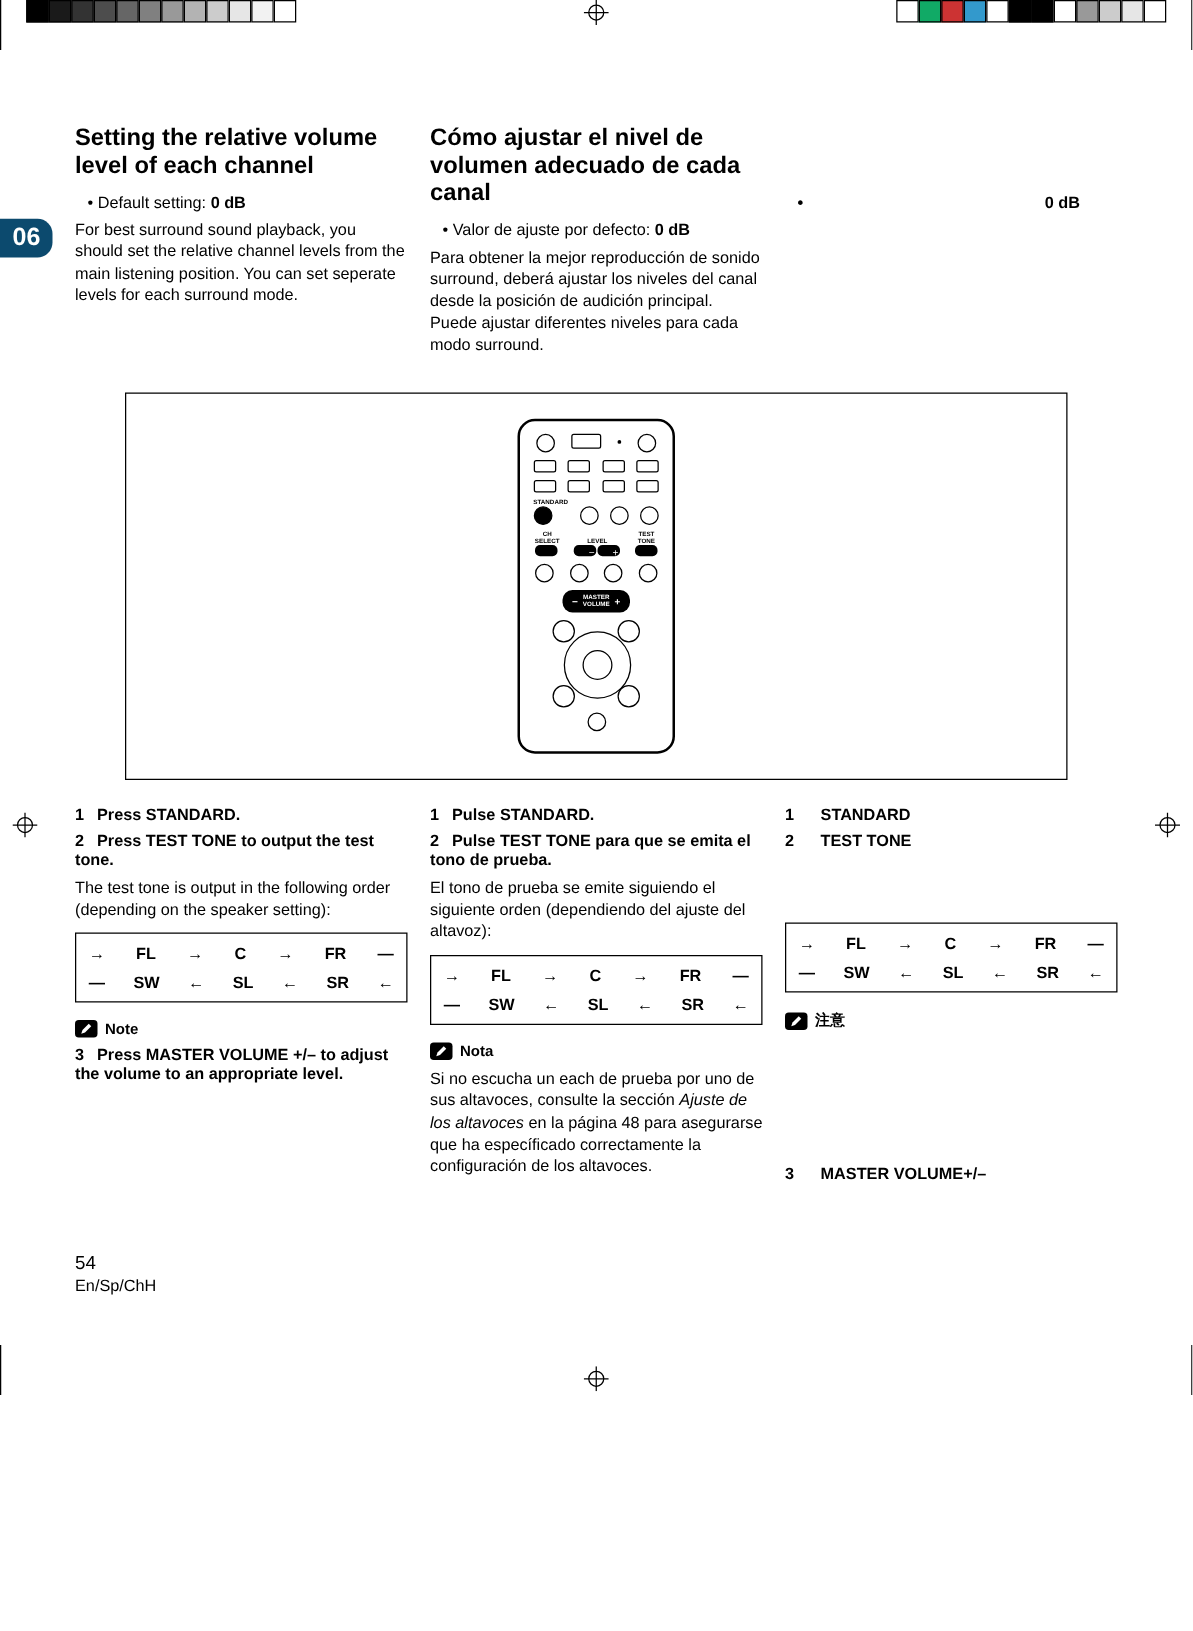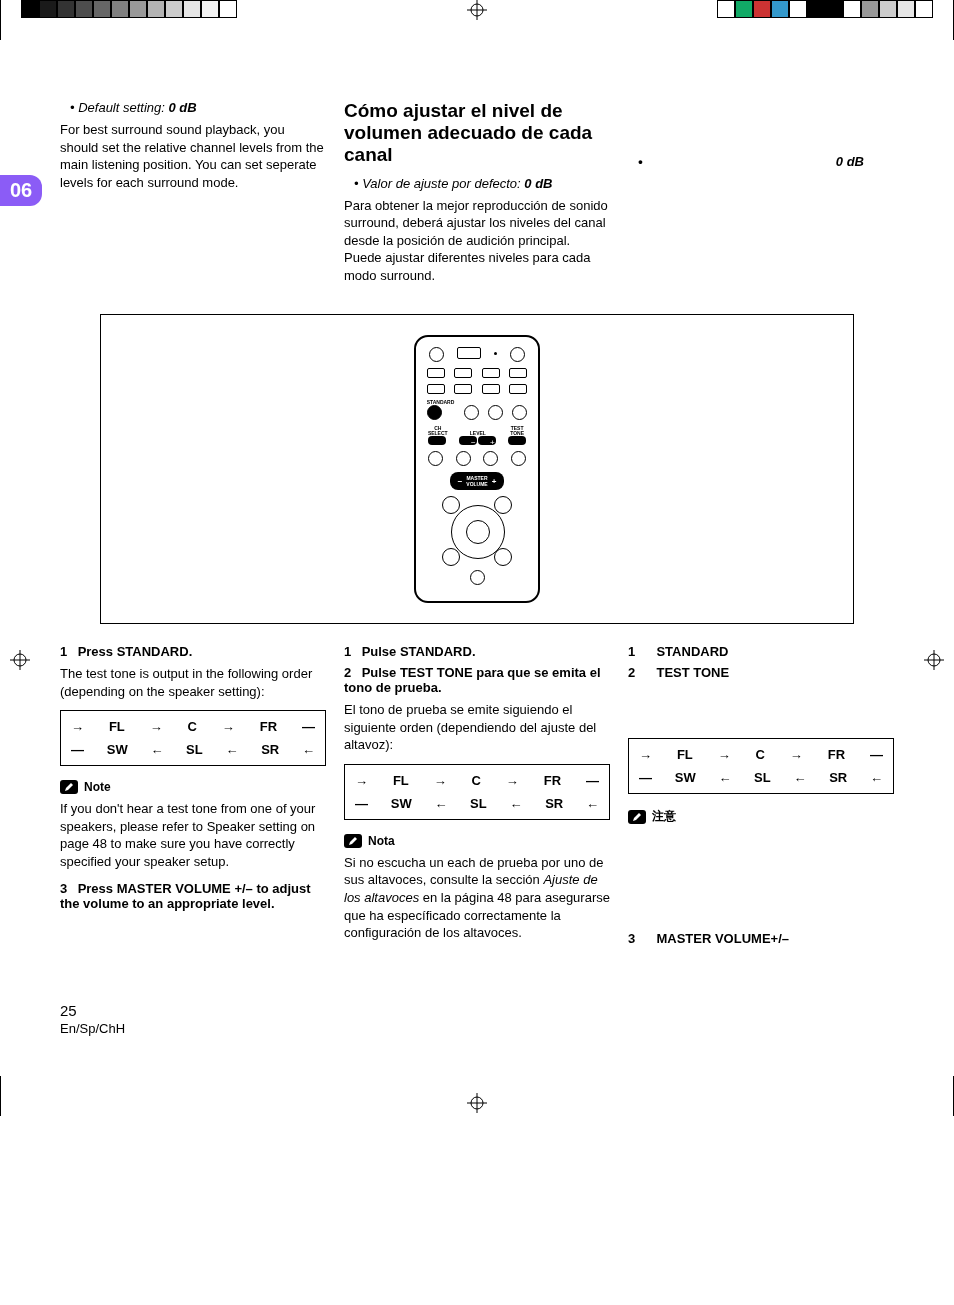--- a/index.html
+++ b/index.html
@@ -26,21 +26,21 @@
   }
   .crop-line { width:1px; height:40px; background:#000; margin-right:20px;}
   .crop-line2 { width:1px; height:40px; background:#000; margin-left:20px;}
   .color-squares { display:flex; height:18px; }
   .color-squares div { width:18px; height:18px; border:1px solid #000; box-sizing:border-box;}
   .reg-mark { text-align:center; font-size:14px; }
   .chapter-tab {
     position:absolute;
     left:0;
     top:75px;
-    background:#8b5cf6;
+    background:#0c4a6e;
     color:#fff;
     font-weight:bold;
     font-size:20px;
     padding:4px 10px;
     border-radius:0 12px 12px 0;
   }
   .columns {
     display:flex;
     gap:18px;
     margin-top:60px;
@@ -48,21 +48,21 @@
   .col {
     flex:1;
     min-width:0;
   }
   .section-title {
     font-weight:bold;
     font-size:19px;
     line-height:1.15;
     margin:0 0 10px 0;
   }
-  .bullet-row { font-size:13px; margin-bottom:6px; padding-left:10px;font-style:italic;}
+  .bullet-row { font-size:13px; margin-bottom:6px; padding-left:10px;}
   .body-text { font-size:13px; line-height:1.35; margin-bottom:10px;}
   .figure-box {
     border:1px solid #000;
     margin:20px 40px 20px 40px;
     padding:20px 0;
     display:flex;
     justify-content:center;
   }
   .remote {
     width:110px;
@@ -155,20 +155,21 @@
     </div>
     <div class="crop-line2"></div>
   </div>
 </div>
 
 <div class="page">
   <div class="chapter-tab">06</div>
 
   <div class="columns">
     <div class="col">
+      <h2 class="section-title">Setting the relative volume level of each channel</h2>
       <div class="bullet-row">
         • <span>Default setting:</span> <b>0 dB</b>
       </div>
       <div class="body-text">For best surround sound playback, you should set the relative channel levels from the main listening position. You can set seperate levels for each surround mode.</div>
     </div>
 
     <div class="col">
       <h2 class="section-title">Cómo ajustar el nivel de volumen adecuado de cada canal</h2>
       <div class="bullet-row">
         • <span>Valor de ajuste por defecto:</span> <b>0 dB</b>
@@ -258,34 +259,34 @@
       <div class="row" style="justify-content:center;">
           <div class="circ"></div>
         </div>
     </div>
   </div>
 
   <div class="columns" style="margin-top:0;">
 
     <div class="col">
       <div class="step"><span class="step-num">1</span> <b>Press STANDARD.</b></div>
+      <div class="step"><span class="step-num">2</span> <b>Press TEST TONE to output the test tone.</b></div>
       <div class="body-text">The test tone is output in the following order (depending on the speaker setting):</div>
       <div class="flow-diagram">
         <div class="flow-row">→ <span>FL</span> <span class="arrow-r">→</span> <span>C</span> <span class="arrow-r">→</span> <span>FR</span> —</div>
         <div class="flow-row">— <span>SW</span> <span class="arrow-l">←</span> <span>SL</span> <span class="arrow-l">←</span> <span>SR</span> ←</div>
       </div>
       <div class="note-head">
         <div class="note-icon">
             <svg viewBox="0 0 10 10">
               <path d="M1 9 L2 6 L7 1 L9 3 L4 8 Z" fill="#fff"></path>
             </svg>
           </div>
         <span>Note</span>
       </div>
-      <div class="body-text">If you don't hear a test tone from one of your speakers, please refer to Speaker setting on page 48 to make sure you have correctly specified your speaker setup.</div>
       <div class="step"><span class="step-num">3</span> <b>Press MASTER VOLUME +/– to adjust the volume to an appropriate level.</b></div>
     </div>
 
     <div class="col">
       <div class="step"><span class="step-num">1</span> <b>Pulse STANDARD.</b></div>
       <div class="step"><span class="step-num">2</span> <b>Pulse TEST TONE para que se emita el tono de prueba.</b></div>
       <div class="body-text">El tono de prueba se emite siguiendo el siguiente orden (dependiendo del ajuste del altavoz):</div>
       <div class="flow-diagram">
         <div class="flow-row">→ <span>FL</span> <span class="arrow-r">→</span> <span>C</span> <span class="arrow-r">→</span> <span>FR</span> —</div>
         <div class="flow-row">— <span>SW</span> <span class="arrow-l">←</span> <span>SL</span> <span class="arrow-l">←</span> <span>SR</span> ←</div>
@@ -318,21 +319,21 @@
             </svg>
           </div>
         <span>注意</span>
       </div>
       <div style="height:100px;"></div>
       <div class="step"><span class="step-num">3</span> &nbsp;&nbsp;&nbsp;<b>MASTER VOLUME+/–</b></div>
     </div>
   </div>
 
   <div class="footer">
-    <span class="pg">25</span>
+    <span class="pg">54</span>
     <span>En/Sp/ChH</span>
   </div>
 </div>
 
 <div style="position:absolute;left:10px;top:650px;">
   <svg width="20" height="20">
       <circle cx="10" cy="10" r="6" fill="none" stroke="#000"></circle>
       <line x1="0" y1="10" x2="20" y2="10" stroke="#000"></line>
       <line x1="10" y1="0" x2="10" y2="20" stroke="#000"></line>
     </svg>

